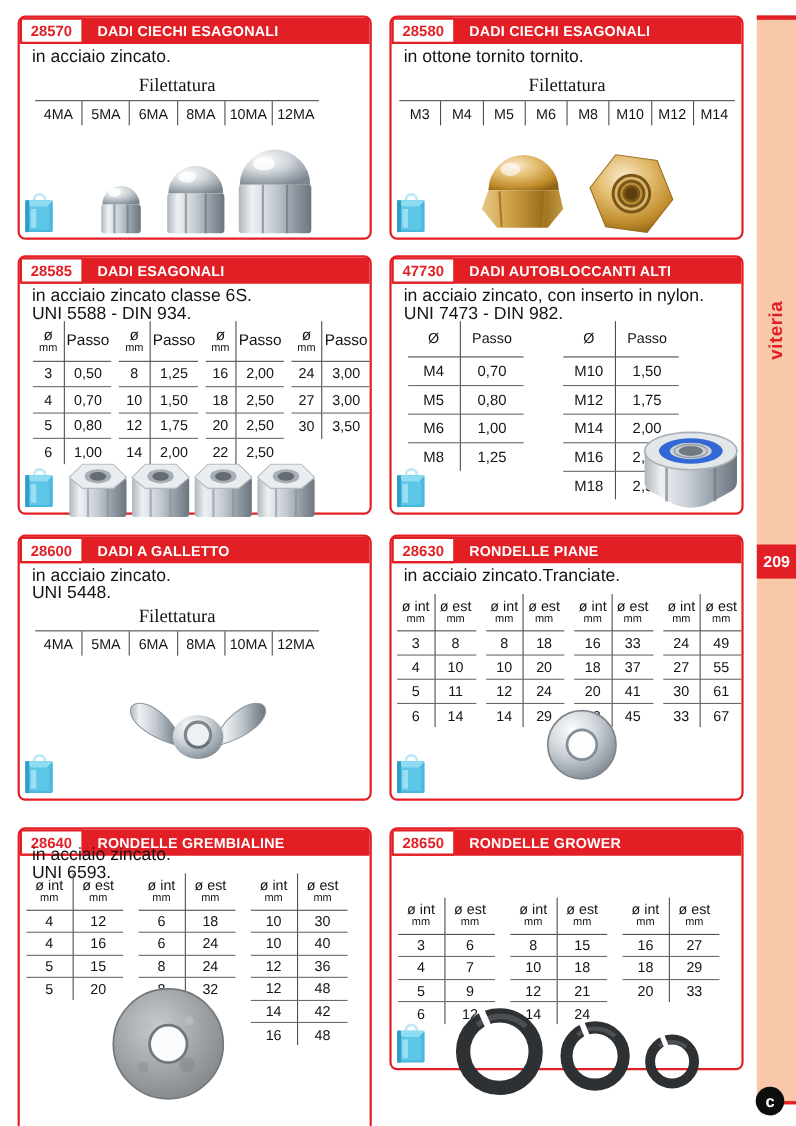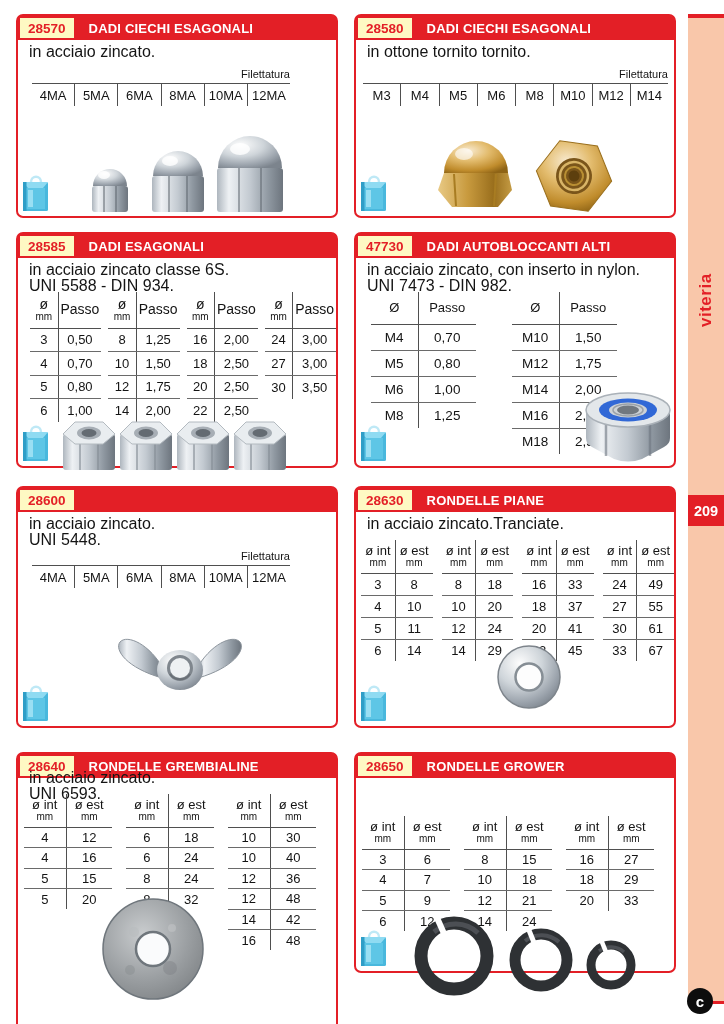--- a/index.html
+++ b/index.html
@@ -12,31 +12,31 @@
   #b2{left:354px;top:14px;  height:204px;}
   #b3{left:16px; top:232px; height:236px;}
   #b4{left:354px;top:232px; height:236px;}
   #b5{left:16px; top:486px; height:242px;}
   #b6{left:354px;top:486px; height:242px;}
   #b7{left:16px; top:752px; height:322px;}
   #b8{left:354px;top:752px; height:221px;}
 
   .hdr{position:absolute; left:0; right:0; top:0; height:24px; background:var(--red);
        display:flex; align-items:stretch; border-radius:3px 3px 0 0;}
-  .code{background:#fef9c3; border:2px solid var(--red); color:var(--red); font-weight:700;
+  .code{background:#ffffff; border:2px solid var(--red); color:var(--red); font-weight:700;
         font-size:13.5px; display:flex; align-items:center; padding:0 8px; border-radius:2px; flex:0 0 auto;}
   .ttl{color:#fff; font-weight:700; font-size:13px; display:flex; align-items:center;
        padding-left:13px; letter-spacing:.2px; white-space:nowrap;}
 
   .desc{position:absolute; left:11px; top:28px; font-size:16px; line-height:16px;}
   #b7 .desc{top:16px;} #b8 .desc{top:16px; line-height:15.5px;}
 
   
   .ft{position:absolute;}
-  .ft-label{text-align:right; font-size:11px; padding-bottom:3px;}
+  .ft-label{text-align:center; font-size:17px; padding-bottom:3px;font-family:Liberation Serif, serif;}
   .ft-row{display:flex; border-top:1.7px solid var(--line);}
   .ft-row span{flex:1; text-align:center; font-size:13px; padding:4px 0 3px; border-left:1.5px solid var(--line);}
   .ft-row span:first-child{border-left:none;}
   #b1 .ft{left:14px; top:52px; width:258px;}
   #b2 .ft{left:7px;  top:52px; width:305px;}
   #b5 .ft{left:14px; top:62px; width:258px;}
 
   
   .pairs{position:absolute; display:flex; align-items:flex-start;}
   .pg{border-collapse:collapse;}
@@ -457,20 +457,21 @@
           <polygon points="2,9 27,9 22,15 7,15" fill="#8fdbf2"></polygon>
           <rect x="5" y="15" width="19" height="21" fill="#5ec6e6"></rect>
           <rect x="7" y="17" width="5" height="17" fill="#a5e3f4" opacity=".85"></rect>
           <rect x="2" y="9" width="3.5" height="29" fill="#2f9ec7"></rect>
         </svg></span>
   </div>
 
   <div class="pbox" id="b5">
     <div class="hdr">
       <span class="code">28600</span>
+      <span class="ttl">DADI A GALLETTO</span>
     </div>
     <div class="desc">
         <div class="dline">in acciaio zincato.</div>
         <div class="dline">UNI 5448.</div>
       </div>
     <div class="ft">
         <div class="ft-label">Filettatura</div>
         <div class="ft-row">
           <span>4MA</span>
           <span>5MA</span>

